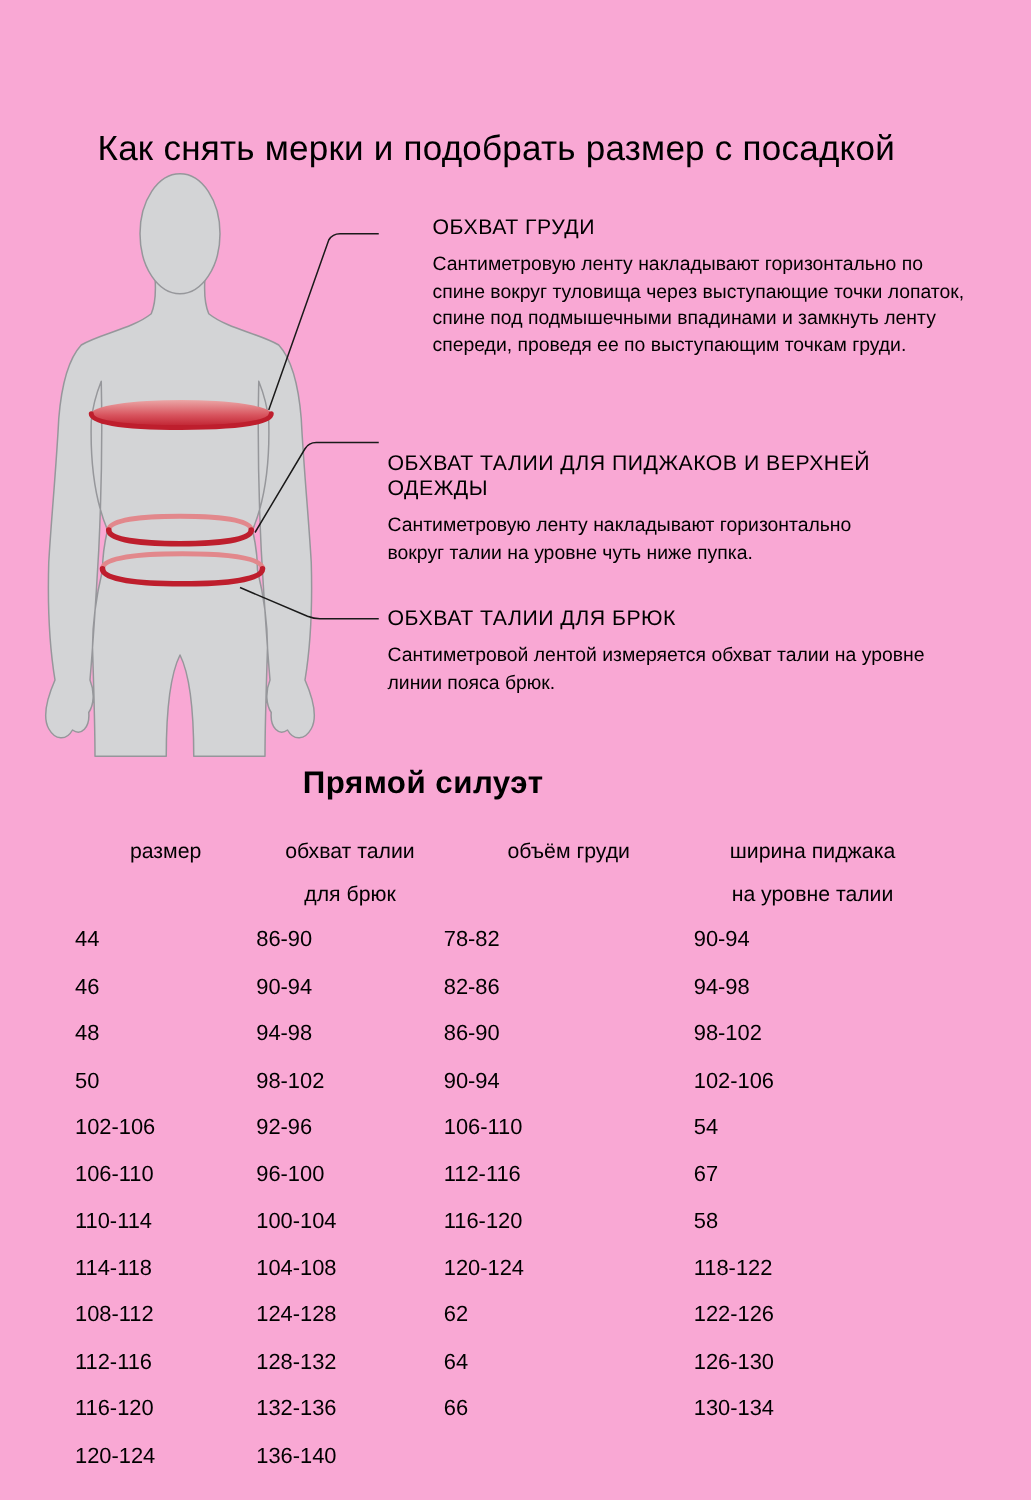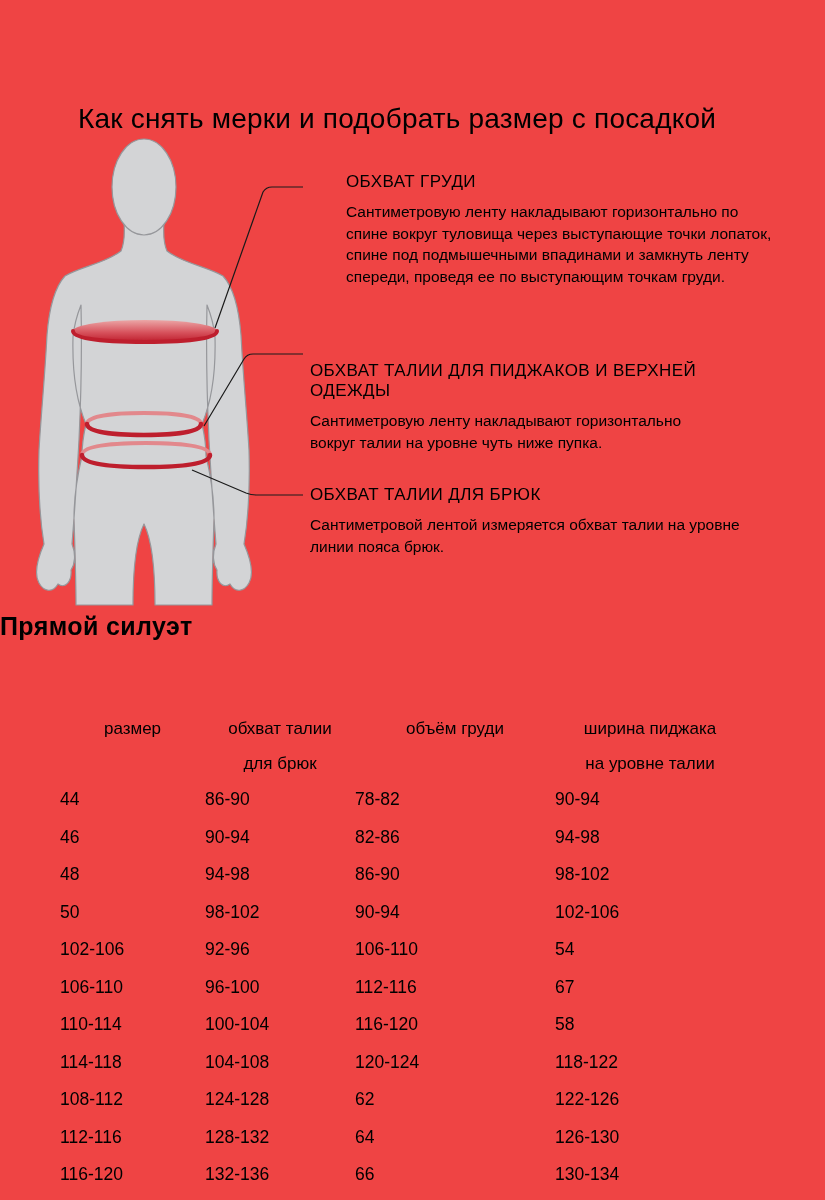--- a/index.html
+++ b/index.html
@@ -1,41 +1,41 @@
 <!DOCTYPE html>
 <html><head>
 <meta charset="utf-8">
 <style>
   html,body { margin:0; padding:0; background:#ffffff; }
   .page {
-    position:relative; width:825px; height:1200px; background:#ef4444;
+    position:relative; width:825px; height:1200px; background:#f9a8d4;
     font-family:"Liberation Sans", sans-serif; color:#000; overflow:hidden;
   }
   .title {
     position:absolute; left:78px; top:84px; font-size:28px; font-weight:400;
     letter-spacing:0.2px; white-space:nowrap;
   }
   .figure-wrap { position:absolute; left:20px; top:130px; width:290px; height:480px; }
   .sec { position:absolute; left:310px; width:470px; }
   .sec-head { font-size:17px; letter-spacing:0.4px; margin:0 0 9px 0; font-weight:400; }
   .sec-body { font-size:15.5px; line-height:21.5px; white-space:pre-line; margin:0; }
   .sec-chest   { top:172px;margin-left:36px; }
   .sec-jacket  { top:345px;margin-top:16px; }
   .sec-trouser { top:485px; }
   .table-title {
-    position:absolute; top:612px; left:0; width:677px; text-align:left;
+    position:absolute; top:612px; left:0; width:677px; text-align:center;
     font-size:25px; font-weight:700; letter-spacing:0.4px;
   }
   .size-table {
     position:absolute; left:60px; top:663px;
     display:grid; grid-template-columns:145px 150px 200px 190px;
   }
   .th {
     font-size:17px; text-align:center; line-height:35px; height:70px;
-    white-space:pre-line; font-weight:400;margin-top:48px;
+    white-space:pre-line; font-weight:400;
   }
   .td {
     font-size:17.5px; text-align:left; height:37.5px; line-height:37.5px;
   }
 </style>
 </head>
 <body>
 
 <div class="page">
 

